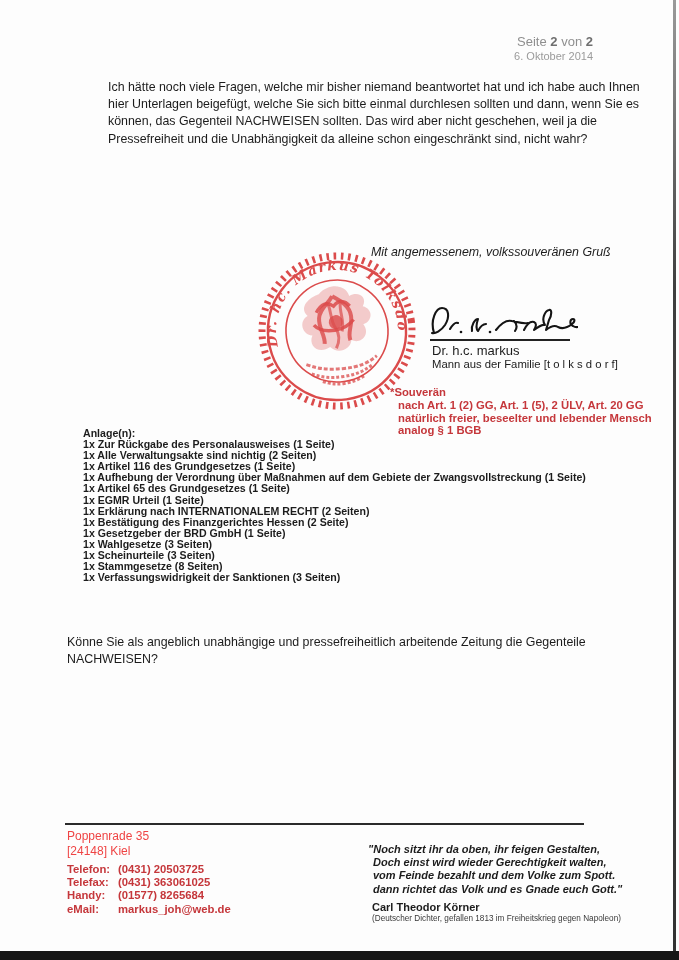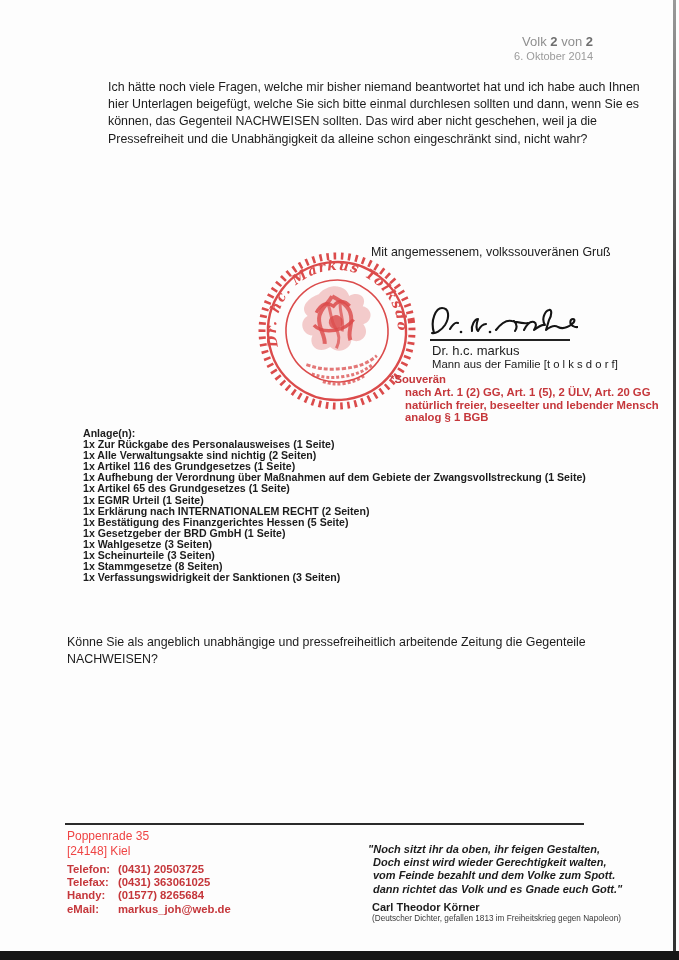--- a/index.html
+++ b/index.html
@@ -9,28 +9,28 @@
   }
   .abs{position:absolute;}
   
   .page-label{top:34px;right:86px;font-size:13px;color:#8f8f8f;text-align:right;}
   .page-label b{color:#6f6f6f;}
   .date-line{top:50px;right:86px;font-size:11px;color:#9b9b9b;text-align:right;}
   
   .intro{left:108px;top:79px;width:540px;font-size:12.4px;line-height:17.2px;}
   .question{left:67px;top:634px;width:560px;font-size:12.4px;line-height:16.5px;}
   
-  .salutation{left:371px;top:245px;font-size:12.4px;}
+  .salutation{left:371px;top:245px;font-size:12.4px;font-style:italic;}
   .stamp{left:254px;top:248px;width:166px;height:166px;}
   .signature{left:428px;top:302px;width:150px;height:40px;}
   .sig-underline{left:430px;top:339px;width:140px;height:2px;background:#222;}
   .signer-name{left:432px;top:343px;font-size:13px;}
   .signer-family{left:432px;top:358px;font-size:11.3px;font-weight:normal;}
-  .sov-note{left:390px;top:373px;font-size:11.3px;line-height:12.8px;color:#c5373b;font-weight:bold;}
-  .sov-note .indent{margin-left:15px;}
+  .sov-note{left:390px;top:386px;font-size:11.3px;line-height:12.8px;color:#c5373b;font-weight:bold;}
+  .sov-note .indent{margin-left:8px;}
   
   .attachments{left:67px;top:428px;font-size:10.6px;line-height:11.1px;font-weight:bold;margin-left:16px;}
   
   .divider{left:65px;top:823px;width:519px;height:2px;background:#2b2b2b;}
   .addr{left:67px;top:829px;font-size:12px;line-height:15px;color:#ef4444;}
   .contacts{left:67px;top:863px;font-size:11.3px;line-height:13.2px;color:#c5373b;font-weight:bold;}
   .contacts .row{display:flex;}
   .contacts .lbl{width:51px;}
   .quote{left:368px;top:843px;font-size:11px;line-height:13.2px;font-weight:bold;font-style:italic;}
   .quote .cont{padding-left:5px;}
@@ -39,21 +39,21 @@
   
   .edge-right{right:3px;top:0;width:3px;height:960px;background:linear-gradient(#9a9a9a,#3f3f3f 30%,#333);}
   .edge-bottom{left:0;top:951px;width:679px;height:9px;background:#161616;}
 </style>
 </head>
 <body>
 
 <div class="scan">
 
   <div class="abs page-label">
-    <span>Volk</span>
+    <span>Seite</span>
     <b>2</b>
     <span>von</span>
     <b>2</b>
   </div>
   <div class="abs date-line">6. Oktober 2014</div>
 
   <div class="abs intro">Ich hätte noch viele Fragen, welche mir bisher niemand beantwortet hat und ich habe auch Ihnen hier Unterlagen beigefügt, welche Sie sich bitte einmal durchlesen sollten und dann, wenn Sie es können, das Gegenteil NACHWEISEN sollten. Das wird aber nicht geschehen, weil ja die Pressefreiheit und die Unabhängigkeit da alleine schon eingeschränkt sind, nicht wahr?</div>
 
   <div class="abs salutation">Mit angemessenem, volkssouveränen Gruß</div>
 
@@ -112,21 +112,21 @@
 
   <div class="abs attachments">
     <div>Anlage(n):</div>
     <div>1x Zur Rückgabe des Personalausweises (1 Seite)</div>
     <div>1x Alle Verwaltungsakte sind nichtig (2 Seiten)</div>
     <div>1x Artikel 116 des Grundgesetzes (1 Seite)</div>
     <div>1x Aufhebung der Verordnung über Maßnahmen auf dem Gebiete der Zwangsvollstreckung (1 Seite)</div>
     <div>1x Artikel 65 des Grundgesetzes (1 Seite)</div>
     <div>1x EGMR Urteil (1 Seite)</div>
     <div>1x Erklärung nach INTERNATIONALEM RECHT (2 Seiten)</div>
-    <div>1x Bestätigung des Finanzgerichtes Hessen (5 Seite)</div>
+    <div>1x Bestätigung des Finanzgerichtes Hessen (2 Seite)</div>
     <div>1x Gesetzgeber der BRD GmbH (1 Seite)</div>
     <div>1x Wahlgesetze (3 Seiten)</div>
     <div>1x Scheinurteile (3 Seiten)</div>
     <div>1x Stammgesetze (8 Seiten)</div>
     <div>1x Verfassungswidrigkeit der Sanktionen (3 Seiten)</div>
   </div>
 
   <div class="abs question">Könne Sie als angeblich unabhängige und pressefreiheitlich arbeitende Zeitung die Gegenteile NACHWEISEN?</div>
 
   <div class="abs divider"></div>

